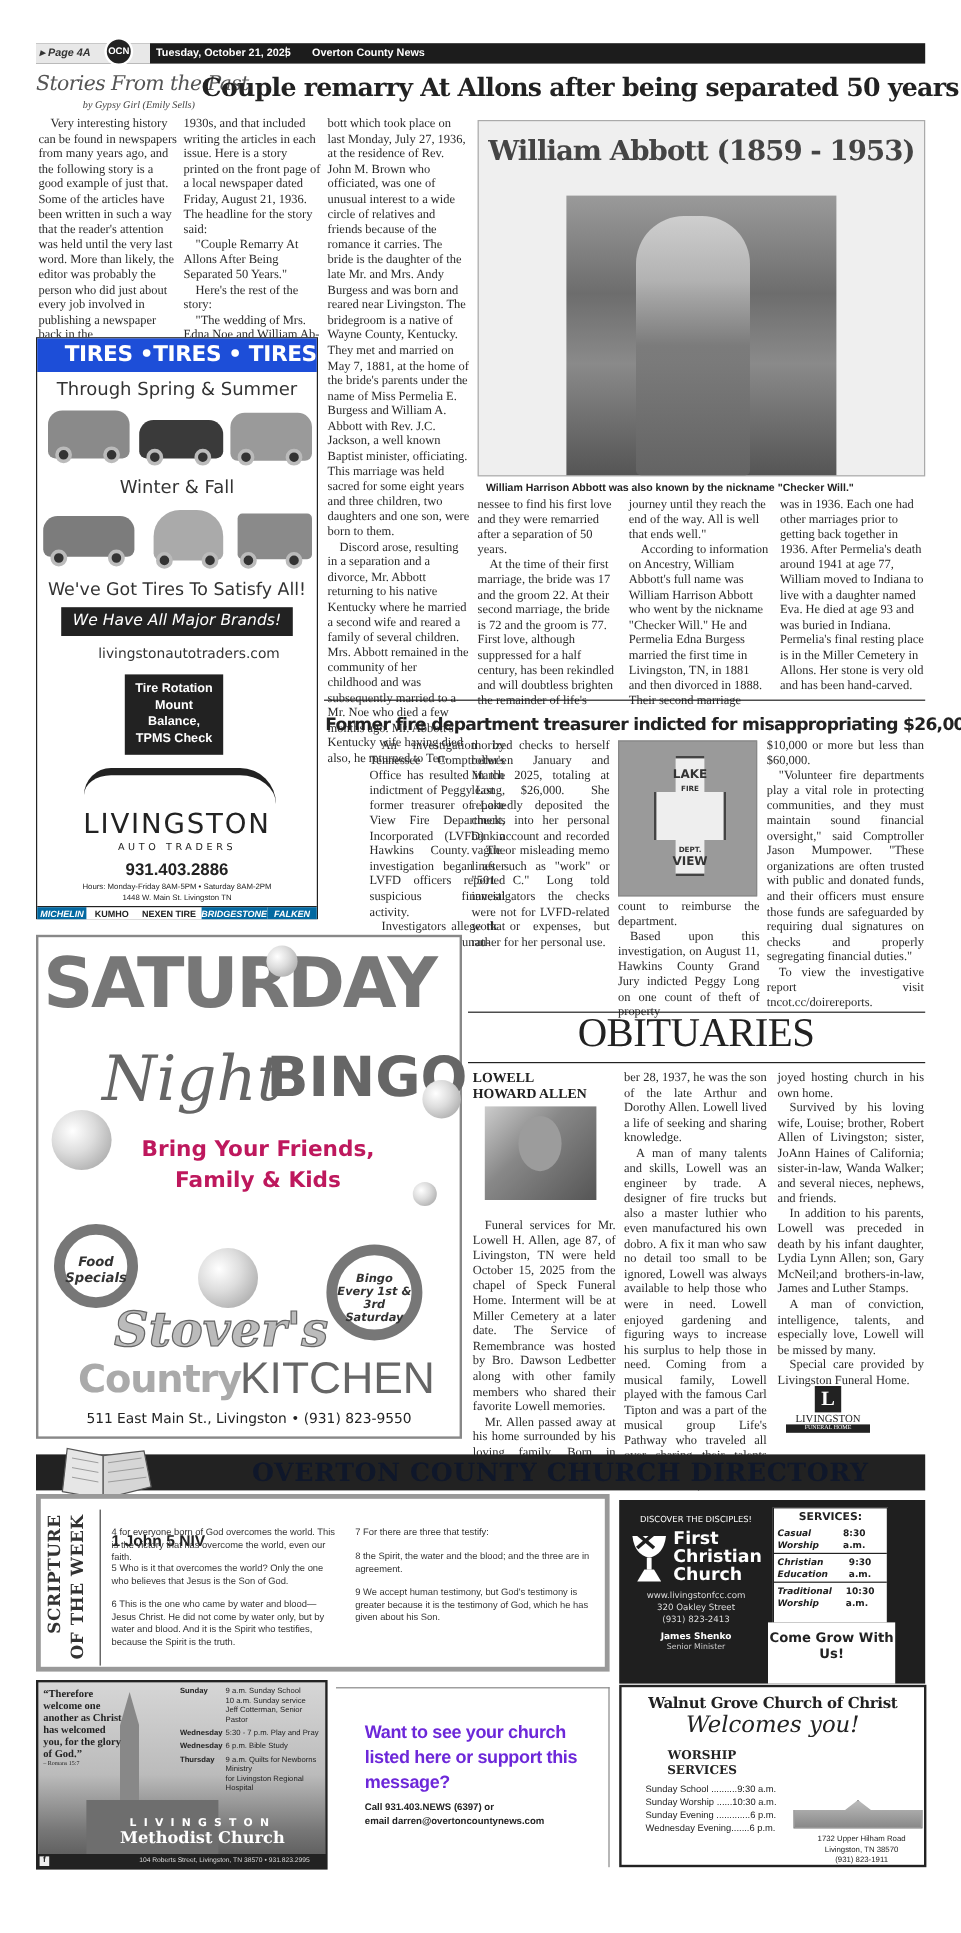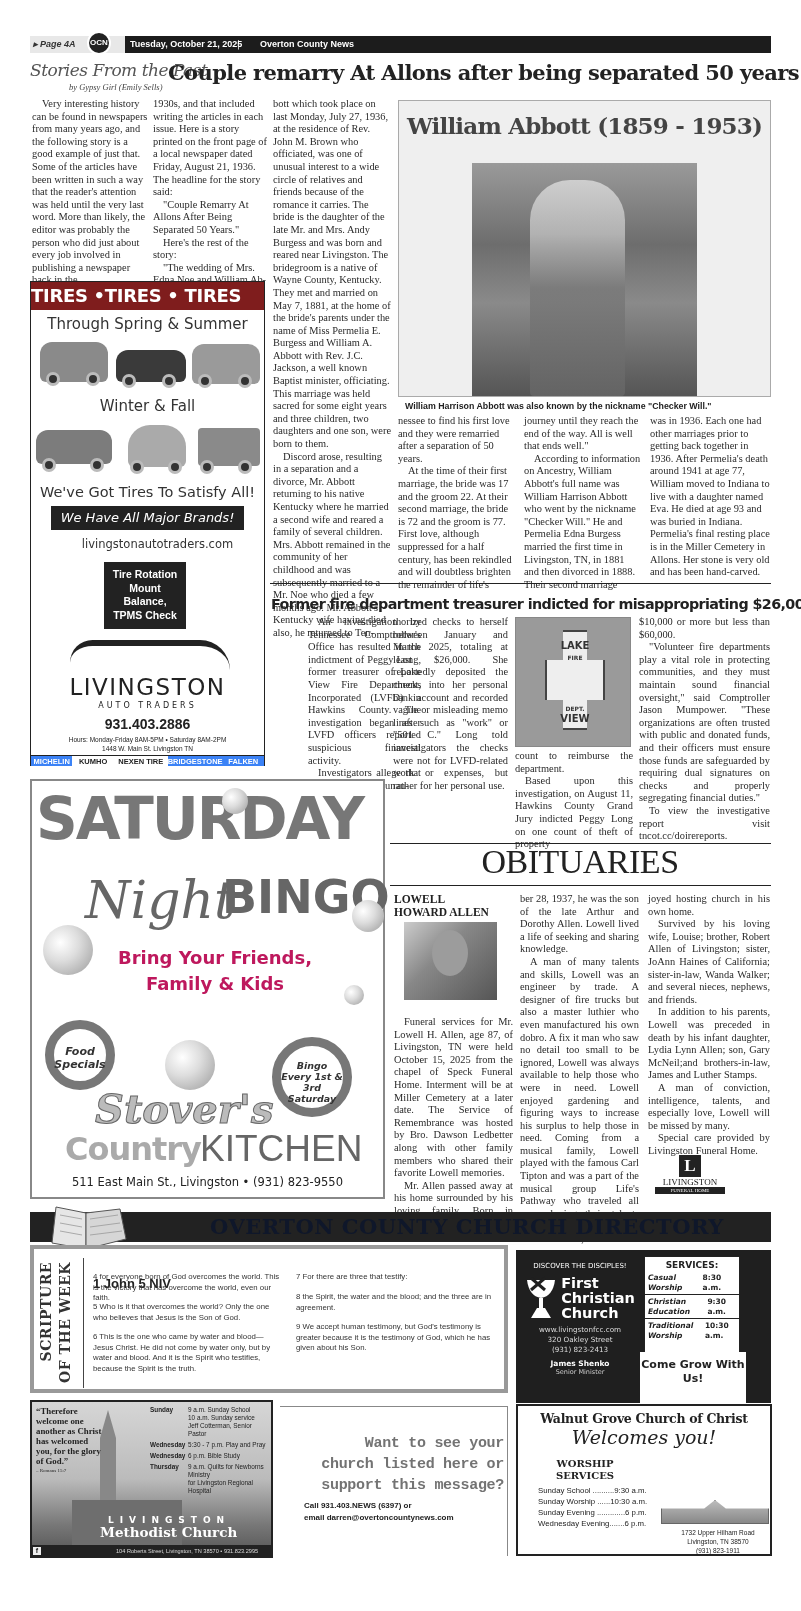--- a/index.html
+++ b/index.html
@@ -25,34 +25,34 @@
   .photo-box { left: 398px; top: 100px; width: 373px; height: 297px; background: #efefef; border: 1px solid #aaa; }
   .photo-title { left: 398px; top: 112px; width: 373px; text-align: center; font-family: "DejaVu Serif", serif; font-weight: bold; font-size: 23px; color: #444; letter-spacing: -0.8px; }
   .photo-img { left: 472px; top: 163px; width: 225px; height: 233px; background: linear-gradient(180deg, #9a9a9a 0%, #6d6d6d 35%, #8a8a8a 60%, #555 100%); }
   .photo-figure { left: 530px; top: 180px; width: 95px; height: 216px; background: linear-gradient(180deg, #d9d9d9 0%, #bdbdbd 25%, #7a7a7a 50%, #666 100%); border-radius: 40px 40px 4px 4px; opacity: 0.85; }
   .caption { left: 405px; top: 401px; font-family: "Liberation Sans", sans-serif; font-weight: bold; font-size: 8.8px; color: #222; }
 
   .rule { background: #222; height: 1px; }
 
   
   .tire-ad { left: 30px; top: 281px; width: 235px; height: 485px; border: 1.5px solid #222; background: #fff; }
-  .tire-head { left: 31px; top: 282px; width: 233px; height: 28px; background: #7f1d1d; color: #fff; text-align: left; font-family: "DejaVu Sans", sans-serif; font-weight: bold; font-size: 18px; line-height: 28px; letter-spacing: -0.3px; }
+  .tire-head { left: 31px; top: 282px; width: 233px; height: 28px; background: #1d4ed8; color: #fff; text-align: right; font-family: "DejaVu Sans", sans-serif; font-weight: bold; font-size: 18px; line-height: 28px; letter-spacing: -0.3px; }
   .tire-line { font-family: "DejaVu Sans", sans-serif; color: #333; text-align: center; width: 235px; left: 30px; }
   .car { position: absolute; border-radius: 12px 12px 6px 6px; background: #8c8c8c; }
   .wheel { position: absolute; width: 14px; height: 14px; border-radius: 50%; background: #333; border: 3px solid #bbb; }
   .brands-box { left: 51px; top: 506px; width: 193px; height: 24px; background: #222; color: #fff; text-align: center; font-family: "DejaVu Sans", sans-serif; font-size: 13px; line-height: 24px; font-style: italic; }
   .service-box { left: 104px; top: 562px; width: 82px; height: 67px; background: #222; color: #fff; text-align: center; font-family: "Liberation Sans", sans-serif; font-weight: bold; font-size: 10.5px; line-height: 13.5px; padding-top: 6px; }
   .liv-car { left: 70px; top: 640px; width: 160px; height: 30px; border-top: 6px solid #222; border-radius: 60px 80px 0 0; }
   .liv-name { left: 30px; top: 674px; width: 235px; text-align: center; font-family: "DejaVu Sans", sans-serif; font-size: 23px; letter-spacing: 1.5px; color: #222; }
   .liv-sub { left: 30px; top: 701px; width: 235px; text-align: center; font-family: "DejaVu Sans", sans-serif; font-size: 8px; letter-spacing: 3px; color: #222; }
   .liv-phone { left: 30px; top: 716px; width: 235px; text-align: center; font-family: "Liberation Sans", sans-serif; font-weight: bold; font-size: 14px; color: #222; }
   .liv-hours { left: 30px; top: 735px; width: 235px; text-align: center; font-family: "Liberation Sans", sans-serif; font-size: 6.5px; line-height: 9px; color: #222; }
   .brand-strip { left: 31px; top: 755px; width: 233px; height: 11px; background: #fff; border-top: 1px solid #222; display: flex; font-family: "Liberation Sans", sans-serif; font-size: 7.5px; font-weight: bold; line-height: 11px; }
   .brand-strip span { flex: 1; text-align: center; }
-  .brand-strip .dark { background: #3b82f6; color: #fff; }
+  .brand-strip .dark { background: #0369a1; color: #fff; font-style: italic; }
 
   
   .headline2 { left: 271px; top: 596px; font-family: "DejaVu Sans", sans-serif; font-weight: bold; font-size: 14.3px; color: #222; letter-spacing: -0.6px; white-space: nowrap; }
   .fire-img { left: 515px; top: 617px; width: 116px; height: 130px; background: #9a9a9a; border: 1px solid #888; }
   .fire-sign { left: 545px; top: 630px; width: 60px; height: 100px; background: #eee; transform: rotate(0deg); border: 2px solid #444; clip-path: polygon(30% 0,70% 0,70% 30%,100% 30%,100% 70%,70% 70%,70% 100%,30% 100%,30% 70%,0 70%,0 30%,30% 30%); }
   .fire-sign-text { font-family: "DejaVu Sans", sans-serif; font-weight: bold; color: #333; text-align: center; }
 
   
   .bingo-ad { left: 30px; top: 779px; width: 355px; height: 420px; border: 2px solid #888; background: #fff; overflow: hidden; }
   .bingo-sat { left: 36px; top: 785px; font-family: "DejaVu Sans", sans-serif; font-weight: bold; font-size: 58px; color: #777; letter-spacing: -2px; }
@@ -98,21 +98,21 @@
   .quote { left: 36px; top: 1406px; width: 70px; font-family: "Liberation Serif", serif; font-weight: bold; font-size: 8.8px; line-height: 10px; color: #222; }
   .meth-sched { left: 150px; top: 1406px; width: 120px; font-family: "Liberation Sans", sans-serif; font-size: 6.4px; line-height: 8px; color: #222; }
   .meth-sched .row { display: flex; margin-bottom: 3px; }
   .meth-sched .day { font-weight: bold; width: 38px; flex-shrink: 0; }
   .meth-name1 { left: 108px; top: 1515px; font-family: "DejaVu Sans", sans-serif; font-weight: bold; font-size: 9px; letter-spacing: 6px; color: #fff; }
   .meth-name2 { left: 100px; top: 1524px; font-family: "DejaVu Serif", serif; font-weight: bold; font-size: 13.5px; color: #fff; }
   .meth-foot { left: 31px; top: 1545px; width: 241px; height: 12px; background: #222; color: #ddd; font-family: "Liberation Sans", sans-serif; font-size: 5.6px; line-height: 12px; padding-left: 85px; }
   .fb-icon { left: 33px; top: 1547px; width: 8px; height: 8px; background: #eee; color: #222; font-family: "Liberation Sans", sans-serif; font-weight: bold; font-size: 7px; line-height: 8px; text-align: center; }
 
   .promo-box { left: 280px; top: 1406px; width: 228px; height: 150px; border-top: 1px solid #888; border-right: 1px solid #888; background: #fff; }
-  .promo-head { left: 304px; top: 1433px; width: 200px; font-family: Liberation Mono, monospace; font-weight: bold; font-size: 15px; line-height: 21px; color: #737373; letter-spacing: -0.3px; text-align: right; }
+  .promo-head { left: 304px; top: 1433px; width: 200px; font-family: Liberation Sans, sans-serif; font-weight: bold; font-size: 15px; line-height: 21px; color: #6d28d9; letter-spacing: -0.3px; }
   .promo-sub { left: 304px; top: 1500px; width: 200px; font-family: "Liberation Sans", sans-serif; font-weight: bold; font-size: 8px; line-height: 12px; color: #222; }
 
   .walnut-box { left: 516px; top: 1404px; width: 256px; height: 152px; border: 2px solid #222; background: #fff; }
   .walnut-title { left: 516px; top: 1411px; width: 256px; text-align: center; font-family: "DejaVu Serif", serif; font-weight: bold; font-size: 12.5px; color: #222; letter-spacing: -0.3px; }
   .walnut-welcome { left: 516px; top: 1426px; width: 256px; text-align: center; font-family: "DejaVu Serif", serif; font-style: italic; font-size: 19px; color: #222; }
   .walnut-worship { left: 530px; top: 1458px; width: 110px; text-align: center; font-family: "DejaVu Serif", serif; font-weight: bold; font-size: 10px; line-height: 11.5px; color: #222; }
   .walnut-svcs { left: 538px; top: 1485px; width: 115px; font-family: "Liberation Sans", sans-serif; font-size: 7.8px; line-height: 11px; color: #222; }
   .walnut-bld { left: 661px; top: 1500px; width: 108px; height: 24px; background: linear-gradient(180deg, #bbb 0%, #888 100%); border: 1px solid #666; clip-path: polygon(0 35%, 40% 35%, 50% 0, 60% 35%, 100% 35%, 100% 100%, 0 100%); }
   .walnut-addr { left: 668px; top: 1528px; width: 100px; text-align: center; font-family: "Liberation Sans", sans-serif; font-size: 6.5px; line-height: 9px; color: #222; }
 </style>

